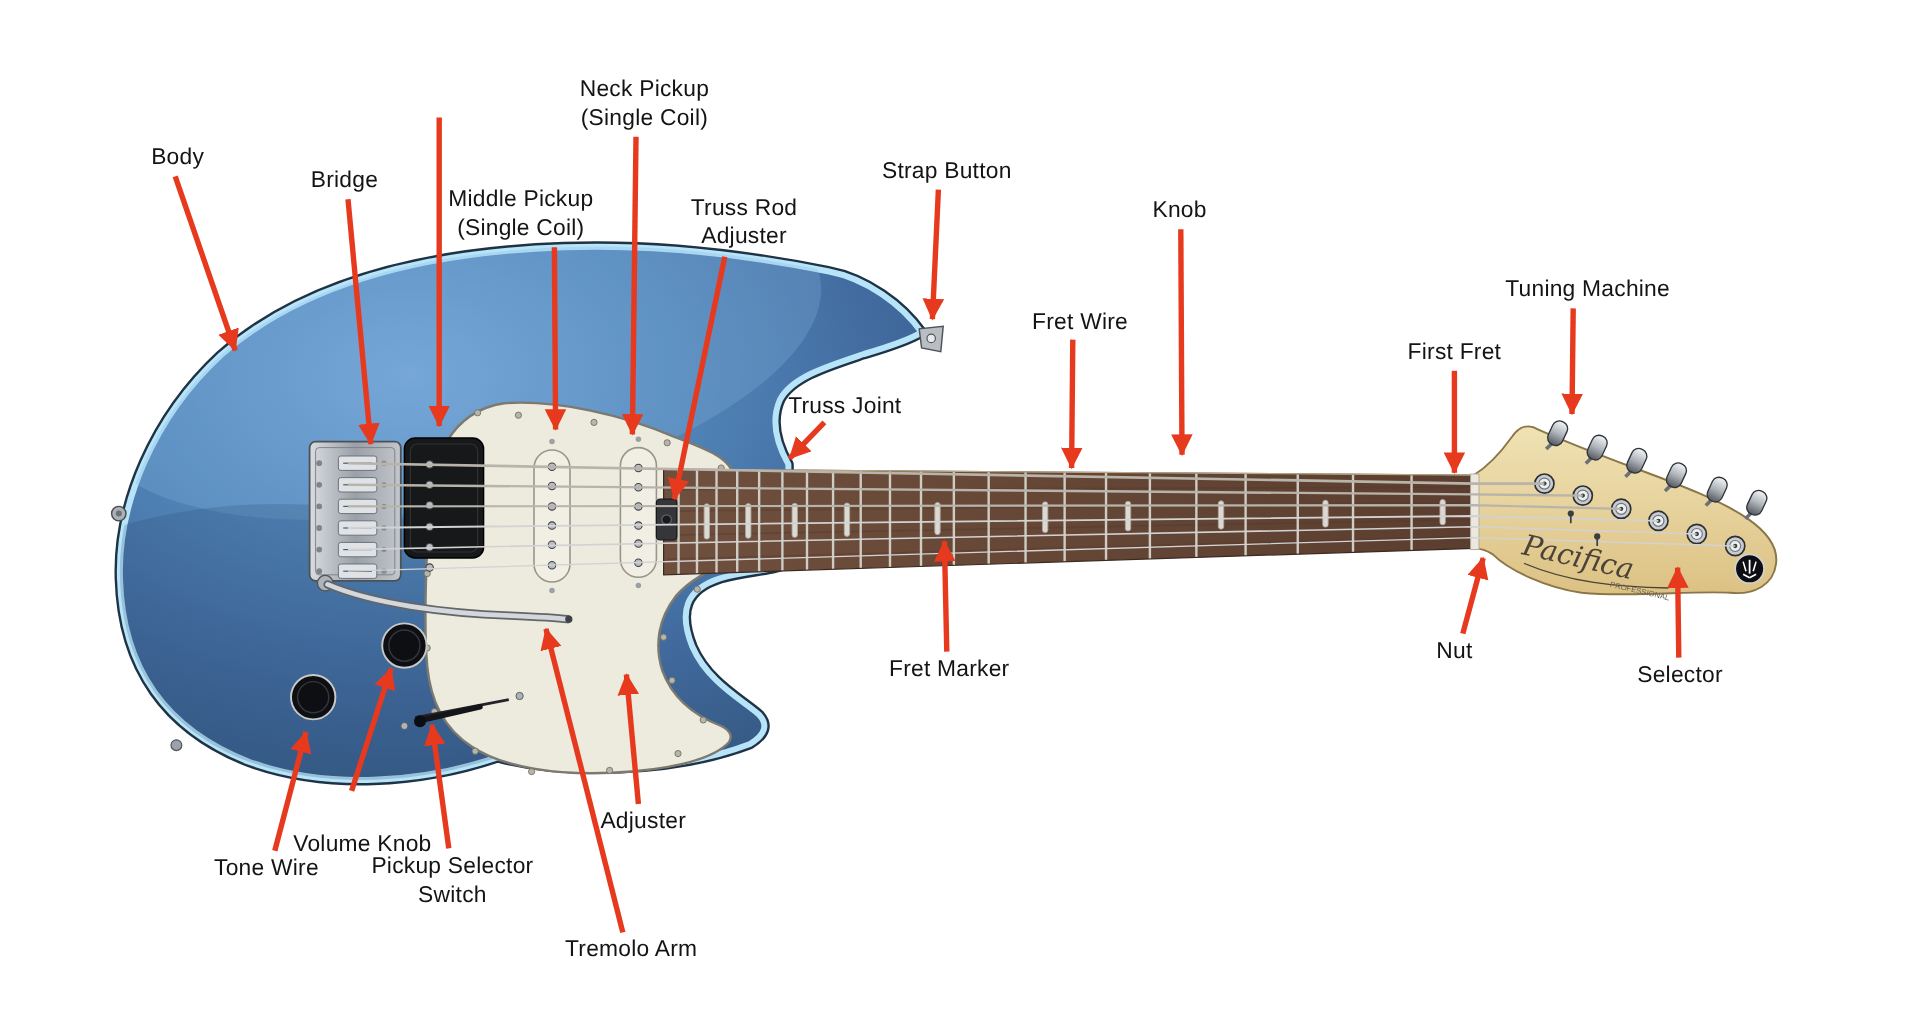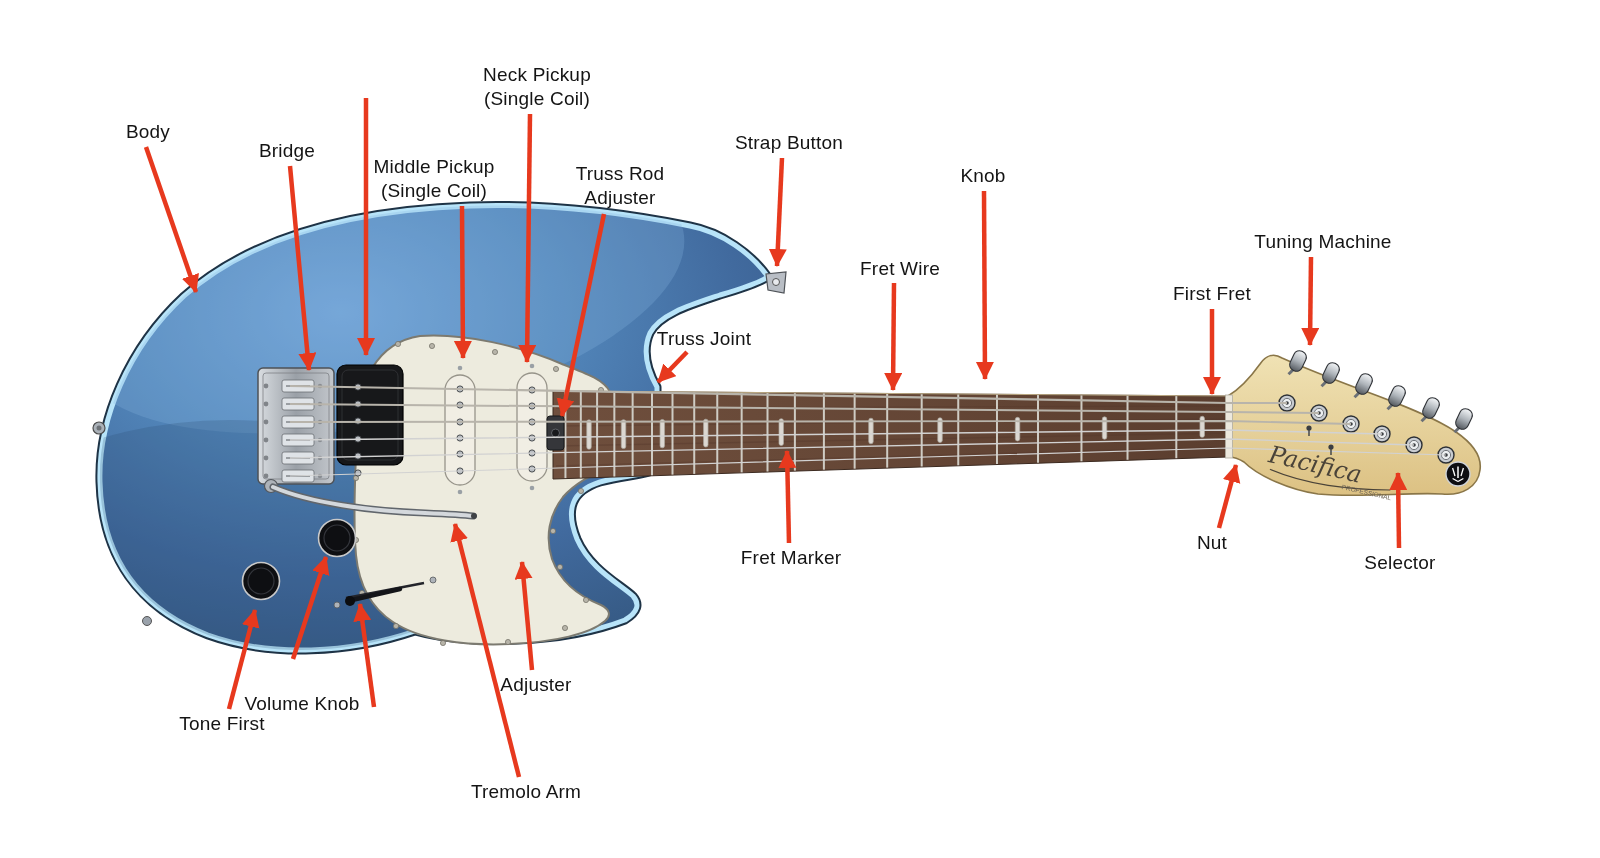--- a/index.html
+++ b/index.html
@@ -351,17 +351,19 @@
 <div class="lbl" style="left:789px;top:143px">Strap Button</div>
 <div class="lbl" style="left:704px;top:339px">Truss Joint</div>
 <div class="lbl" style="left:900px;top:269px">Fret Wire</div>
 <div class="lbl" style="left:983px;top:176px">Knob</div>
 <div class="lbl" style="left:1212px;top:294px">First Fret</div>
 <div class="lbl" style="left:1323px;top:242px">Tuning Machine</div>
 <div class="lbl" style="left:791px;top:558px">Fret Marker</div>
 <div class="lbl" style="left:1212px;top:543px">Nut</div>
 <div class="lbl" style="left:1400px;top:563px">Selector</div>
 <div class="lbl" style="left:302px;top:704px">Volume Knob</div>
-<div class="lbl" style="left:222px;top:724px">Tone First</div>
+<div class="lbl" style="left:222px;top:724px">Tone Wire</div>
+<div class="lbl" style="left:377px;top:735px">Pickup Selector
+Switch</div>
 <div class="lbl" style="left:526px;top:792px">Tremolo Arm</div>
 <div class="lbl" style="left:536px;top:685px">Adjuster</div>
 
 </div>
 
 </body></html>

